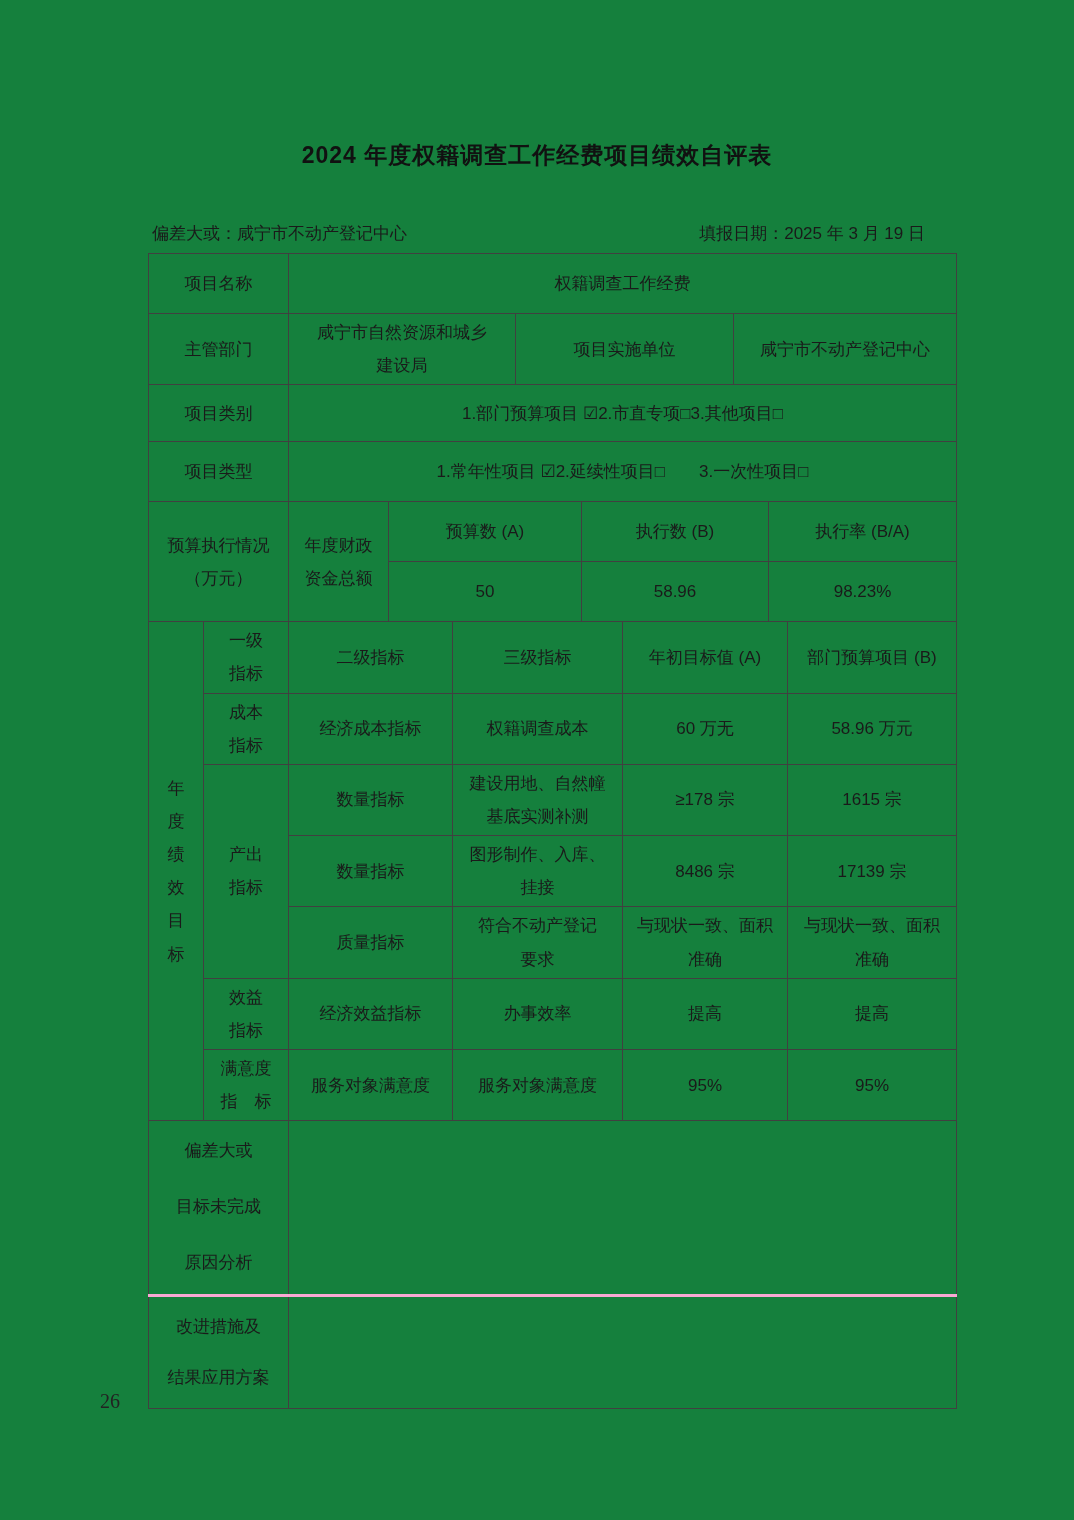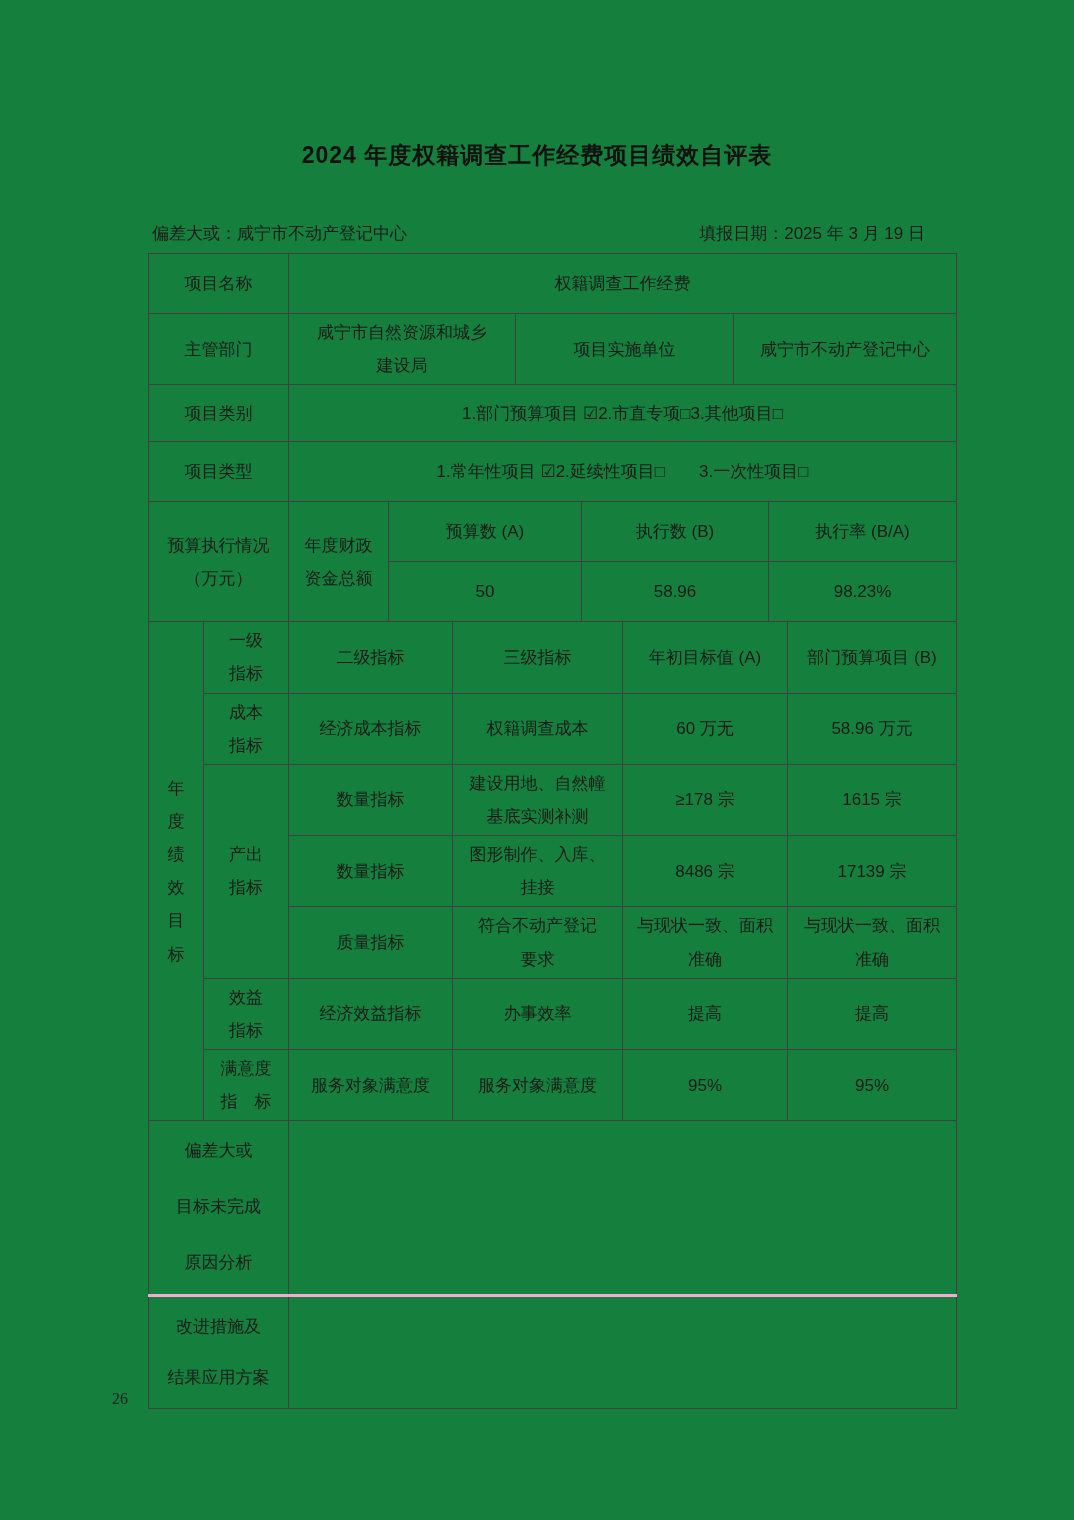--- a/index.html
+++ b/index.html
@@ -70,24 +70,24 @@
     line-height: 3.3;
   }
   tr.r-deviation td {
     border-bottom: 3px solid #f9a8d4;
   }
   tr.r-improve td.sect-label {
     line-height: 3.0;
   }
   .pageno {
     position: absolute;
-    left: 112px;
+    left: 100px;
     top: 1390px;
     font-family: "Liberation Serif", serif;
-    font-size: 16px;
+    font-size: 20px;
     color: #222222;
   }
 </style>
 </head>
 <body>
 
 <div class="page">
 
   <h1 class="title">2024 年度权籍调查工作经费项目绩效自评表</h1>
 

